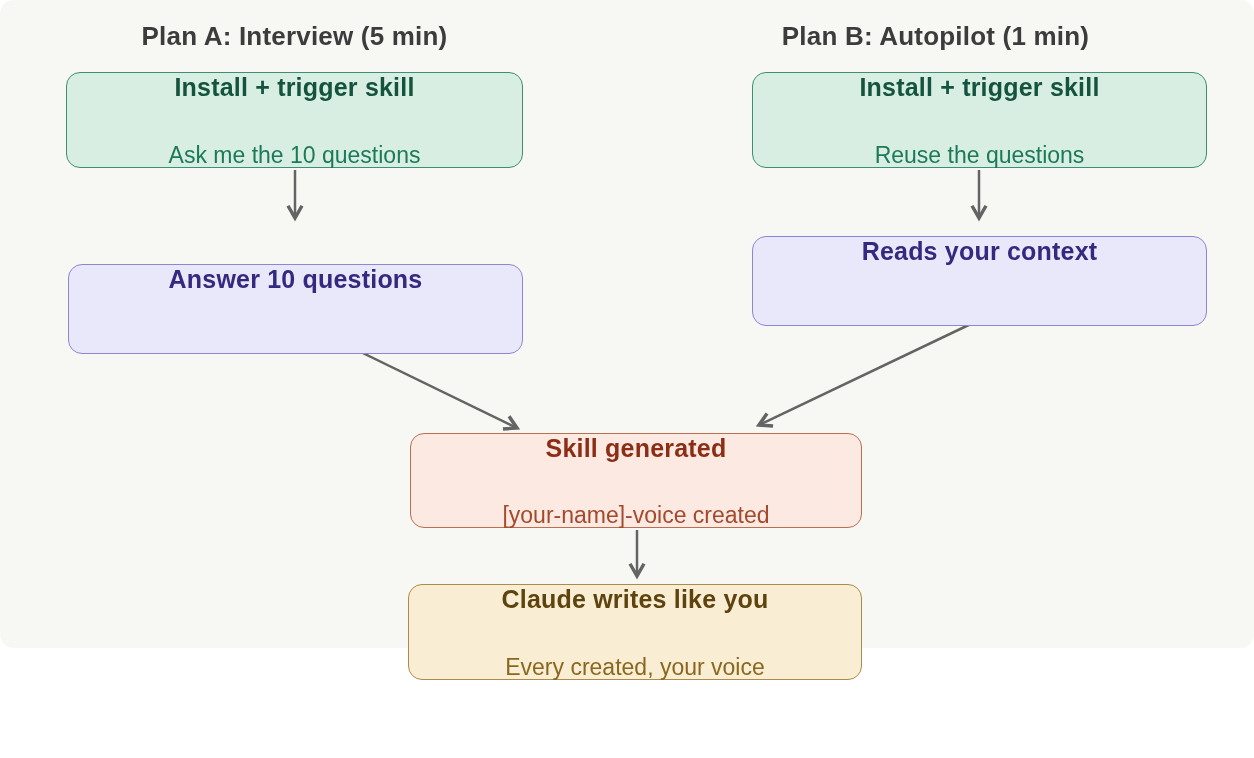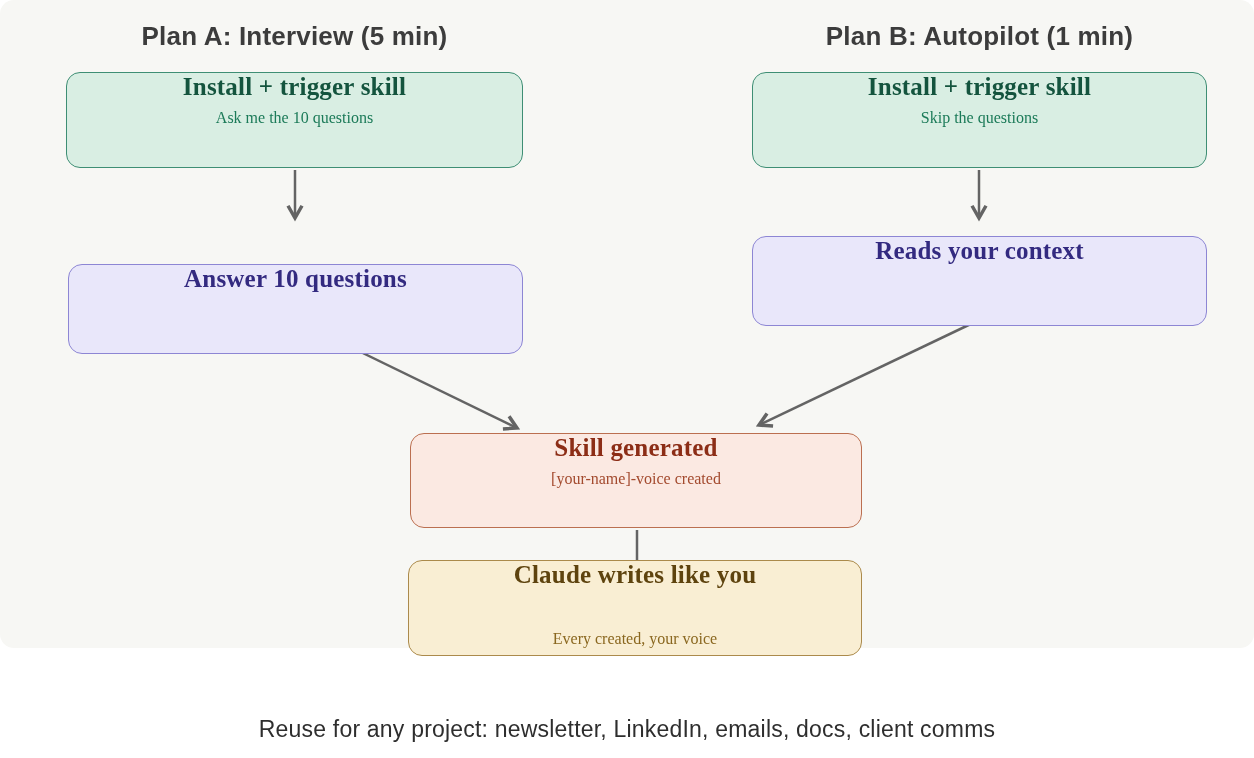--- a/index.html
+++ b/index.html
@@ -23,21 +23,21 @@
     position: absolute;
     top: 21px;
     text-align: center;
     font-size: 26px;
     font-weight: 600;
     color: #3c3c3c;
     line-height: 30px;
     letter-spacing: 0.2px;
   }
   .heading-a { left: 66px;  width: 457px; }
-  .heading-b { left: 752px; width: 455px; }
+  .heading-b { left: 708px; width: 455px; }
 
   .arrows {
     position: absolute;
     left: 0; top: 0;
     width: 1254px;
     height: 758px;
     pointer-events: none;
   }
   .arrows line {
     stroke: var(--arrow-color, #646464);
@@ -46,45 +46,44 @@
 
   .node {
     position: absolute;
     box-sizing: border-box;
     border-radius: 14px;
     border: 1.5px solid var(--box-border, #888);
     background: var(--box-bg, #eee);
     display: flex;
     flex-direction: column;
     align-items: center;
-    justify-content: flex-start;
+    justify-content: space-between;
     gap: 5px;
     text-align: center;
-    font-family: Liberation Serif, serif;
   }
   .node-title {
     font-size: 25px;
     font-weight: 700;
     line-height: 28px;
     color: var(--title-color, #222);
     letter-spacing: 0.2px;
   }
   .node-subtitle {
-    font-size: 16px;
+    font-size: 23px;
     font-weight: 400;
     line-height: 23px;
     color: var(--subtitle-color, #555);
   }
 
   .node-a1    { left: 66px;  top: 72px;  width: 457px; height: 96px; }
   .node-b1    { left: 752px; top: 72px;  width: 455px; height: 96px; }
   .node-a2    { left: 68px;  top: 228px; width: 455px; height: 90px; margin-top: 36px; }
   .node-b2    { left: 752px; top: 228px; width: 455px; height: 90px; margin-top: 8px; }
   .node-merge { left: 410px; top: 433px; width: 452px; height: 95px; }
-  .node-final { left: 408px; top: 560px; width: 454px; height: 96px; gap: 38px; }
+  .node-final { left: 408px; top: 584px; width: 454px; height: 96px; gap: 38px; }
 
   .caption {
     position: absolute;
     left: 0;
     right: 0;
     top: 716px;
     text-align: center;
     font-size: 23px;
     font-weight: 500;
     color: #2e2e2e;
@@ -113,36 +112,35 @@
     <line x1="637" y1="530" x2="637" y2="576" marker-end="url(#arrowhead)"></line>
   </svg>
 
   <div class="node node-a1" style="--box-bg: #d9eee3; --box-border: #3e8e74; --title-color: #14543e; --subtitle-color: #1b7a58;">
     <div class="node-title">Install + trigger skill</div>
     <div class="node-subtitle">Ask me the 10 questions</div>
   </div>
 
   <div class="node node-b1" style="--box-bg: #d9eee3; --box-border: #3e8e74; --title-color: #14543e; --subtitle-color: #1b7a58;">
     <div class="node-title">Install + trigger skill</div>
-    <div class="node-subtitle">Skip the questions</div>
+    <div class="node-subtitle">Reuse the questions</div>
   </div>
 
   <div class="node node-a2" style="--box-bg: #e9e7fa; --box-border: #8d86d4; --title-color: #332a80; --subtitle-color: #4d44b0;">
     <div class="node-title">Answer 10 questions</div>
   </div>
 
   <div class="node node-b2" style="--box-bg: #e9e7fa; --box-border: #8d86d4; --title-color: #332a80; --subtitle-color: #4d44b0;">
     <div class="node-title">Reads your context</div>
   </div>
 
   <div class="node node-merge" style="--box-bg: #fbe9e2; --box-border: #bb6f50; --title-color: #8c2d16; --subtitle-color: #a34a2e;">
     <div class="node-title">Skill generated</div>
     <div class="node-subtitle">[your-name]-voice created</div>
   </div>
 
   <div class="node node-final" style="--box-bg: #f9eed3; --box-border: #ab8a4b; --title-color: #5e430e; --subtitle-color: #8a671f;">
     <div class="node-title">Claude writes like you</div>
     <div class="node-subtitle">Every created, your voice</div>
   </div>
 
-  <div class="caption">Reuse for any project: newsletter, LinkedIn, emails, docs, client comms</div>
 
 </div>
 
 </body></html>

